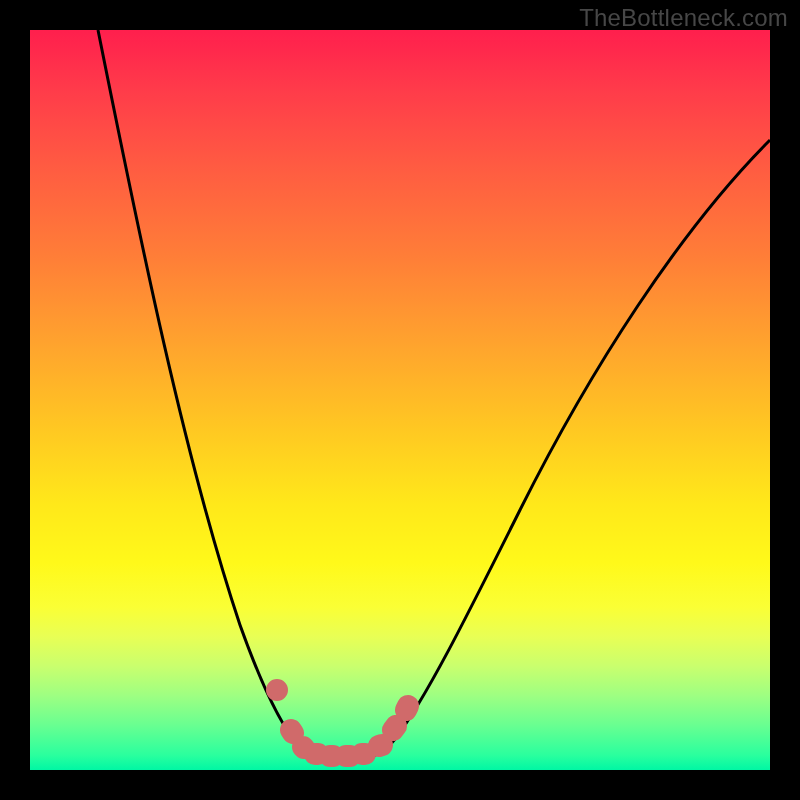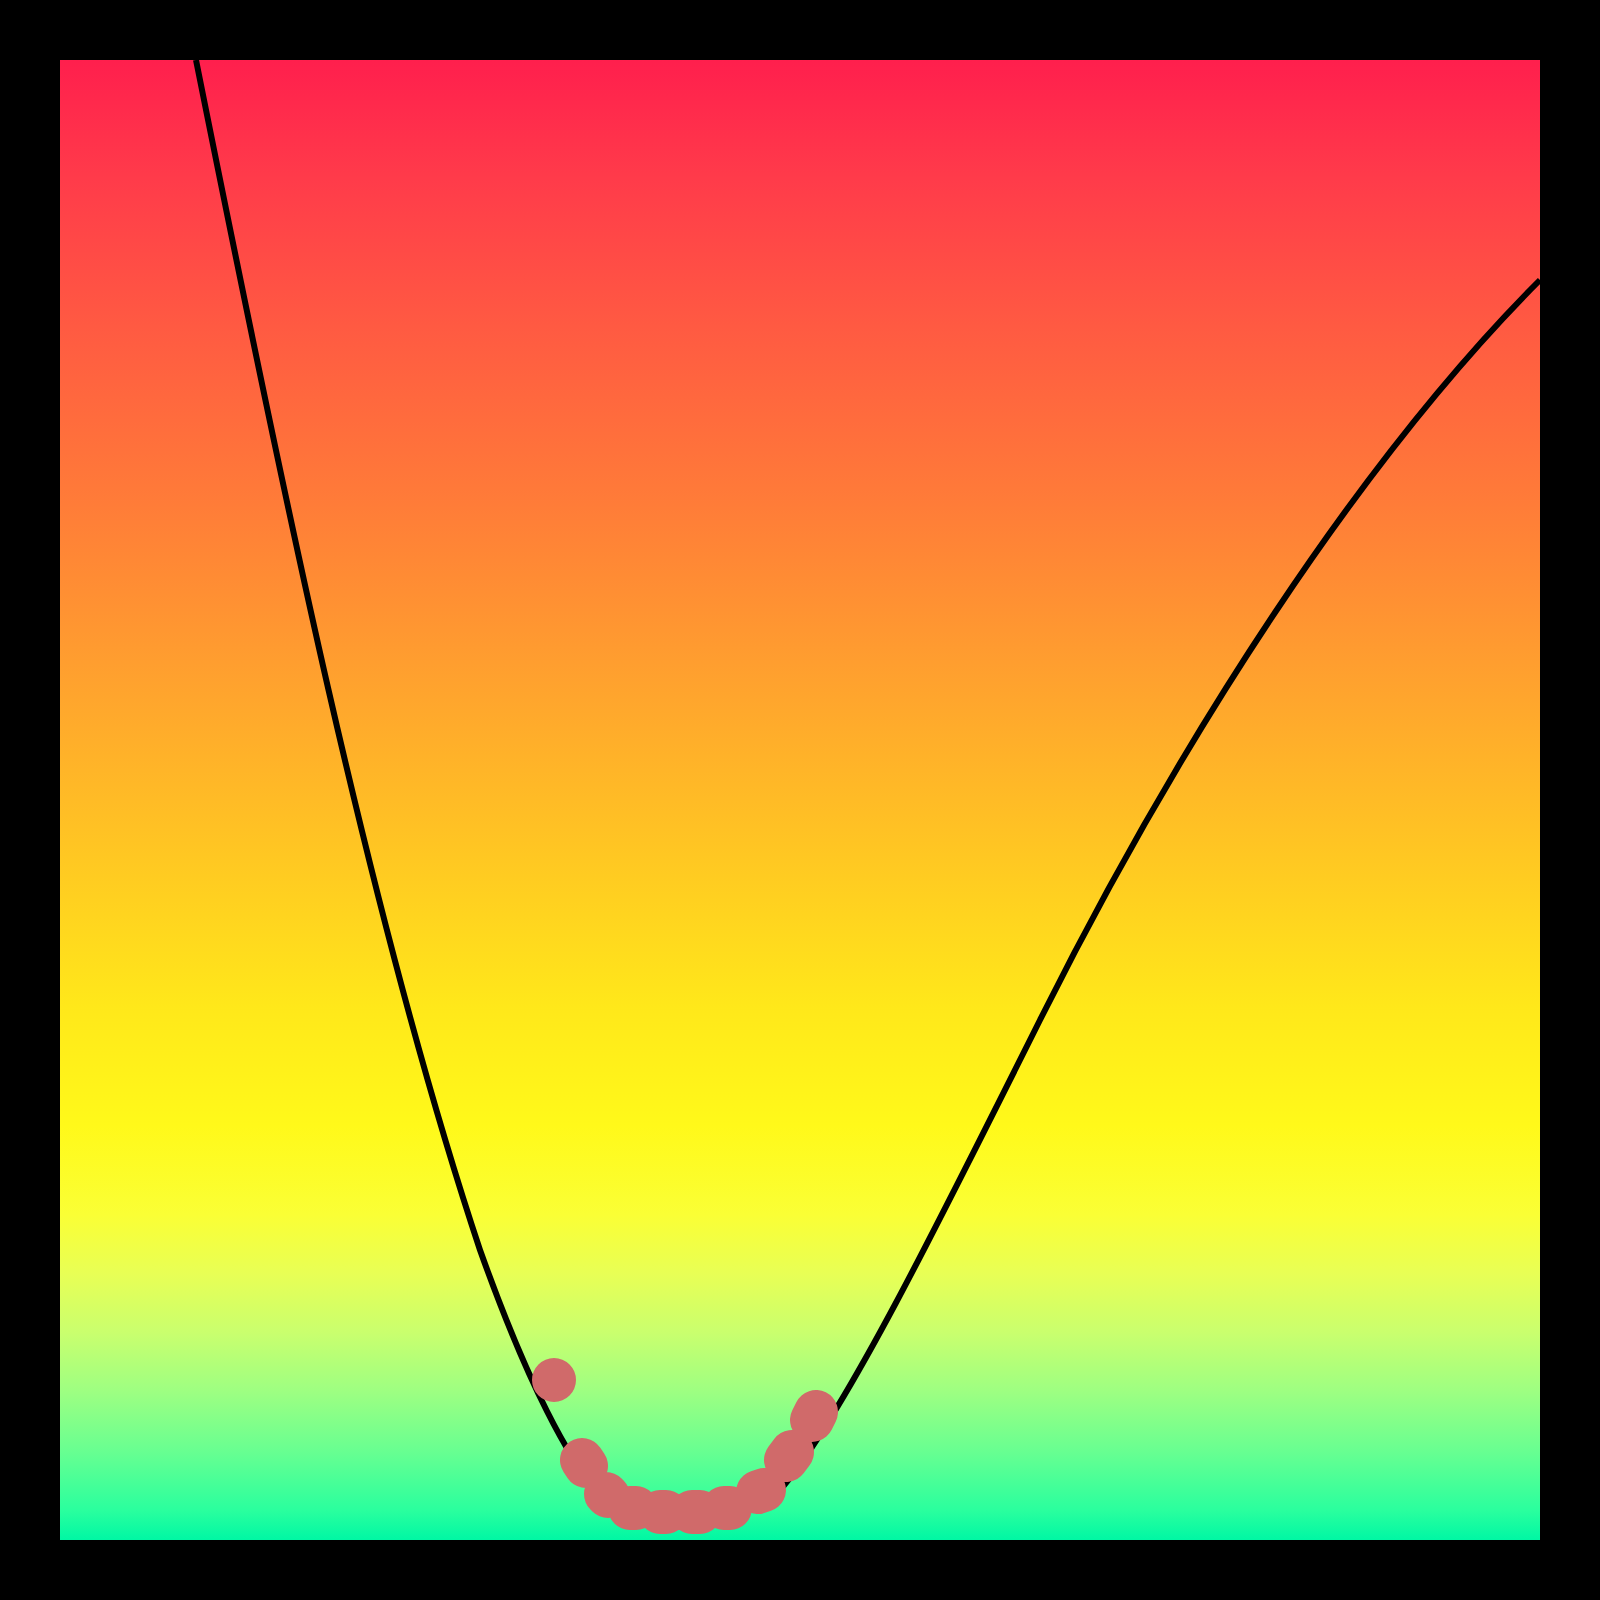--- a/index.html
+++ b/index.html
@@ -60,20 +60,21 @@
     width: 740px;
     height: 740px;
     overflow: visible;
   }
 </style>
 </head>
 <body>
 
 <div class="frame">
 
+  <div class="watermark">TheBottleneck.com</div>
 
   <div class="plot-area">
     <svg class="curves" viewBox="0 0 740 740">
       <path fill="none" stroke="#000000" stroke-width="3" d="M 68 0 C 110 210, 155 430, 210 595 C 235 665, 255 700, 268 715 C 272 720, 276 724, 282 725 C 300 728, 330 728, 345 725 C 352 724, 358 718, 365 709 C 395 670, 435 590, 490 480 C 560 340, 650 200, 740 110"></path>
       <path fill="none" stroke="#d06a6a" stroke-width="22" stroke-linecap="round" d="M 247 660 L 247 660 M 261 700 L 263 703 M 273 717 L 274 718 M 285 724 L 288 724 M 300 726 L 303 726 M 316 726 L 320 726 M 332 724 L 335 724 M 349 716 L 352 715 M 363 700 L 366 696 M 376 680 L 378 676"></path>
     </svg>
   </div>
 
 </div>
 

